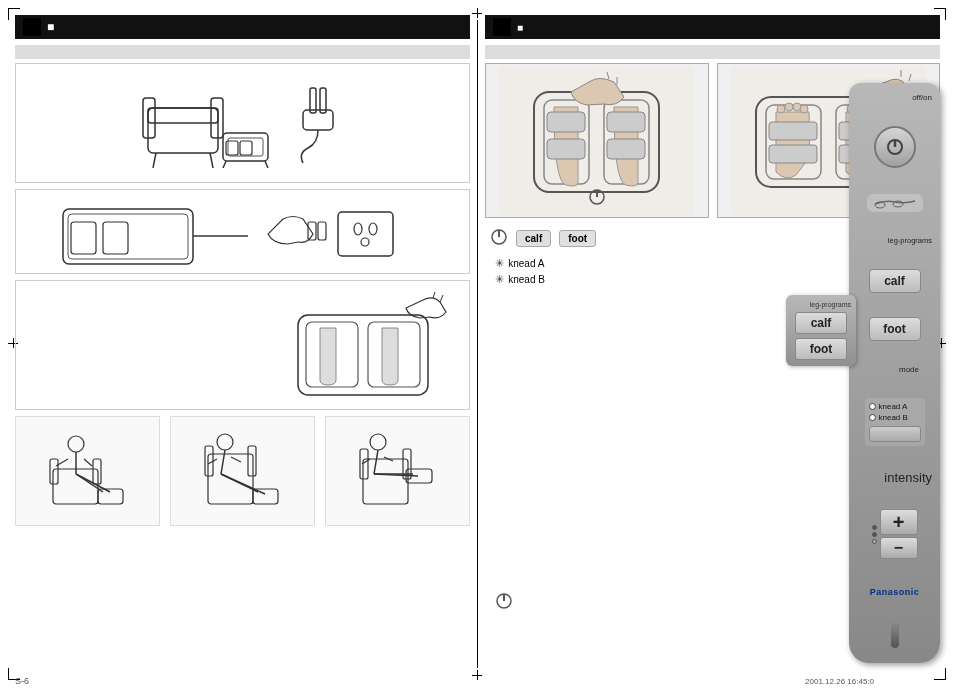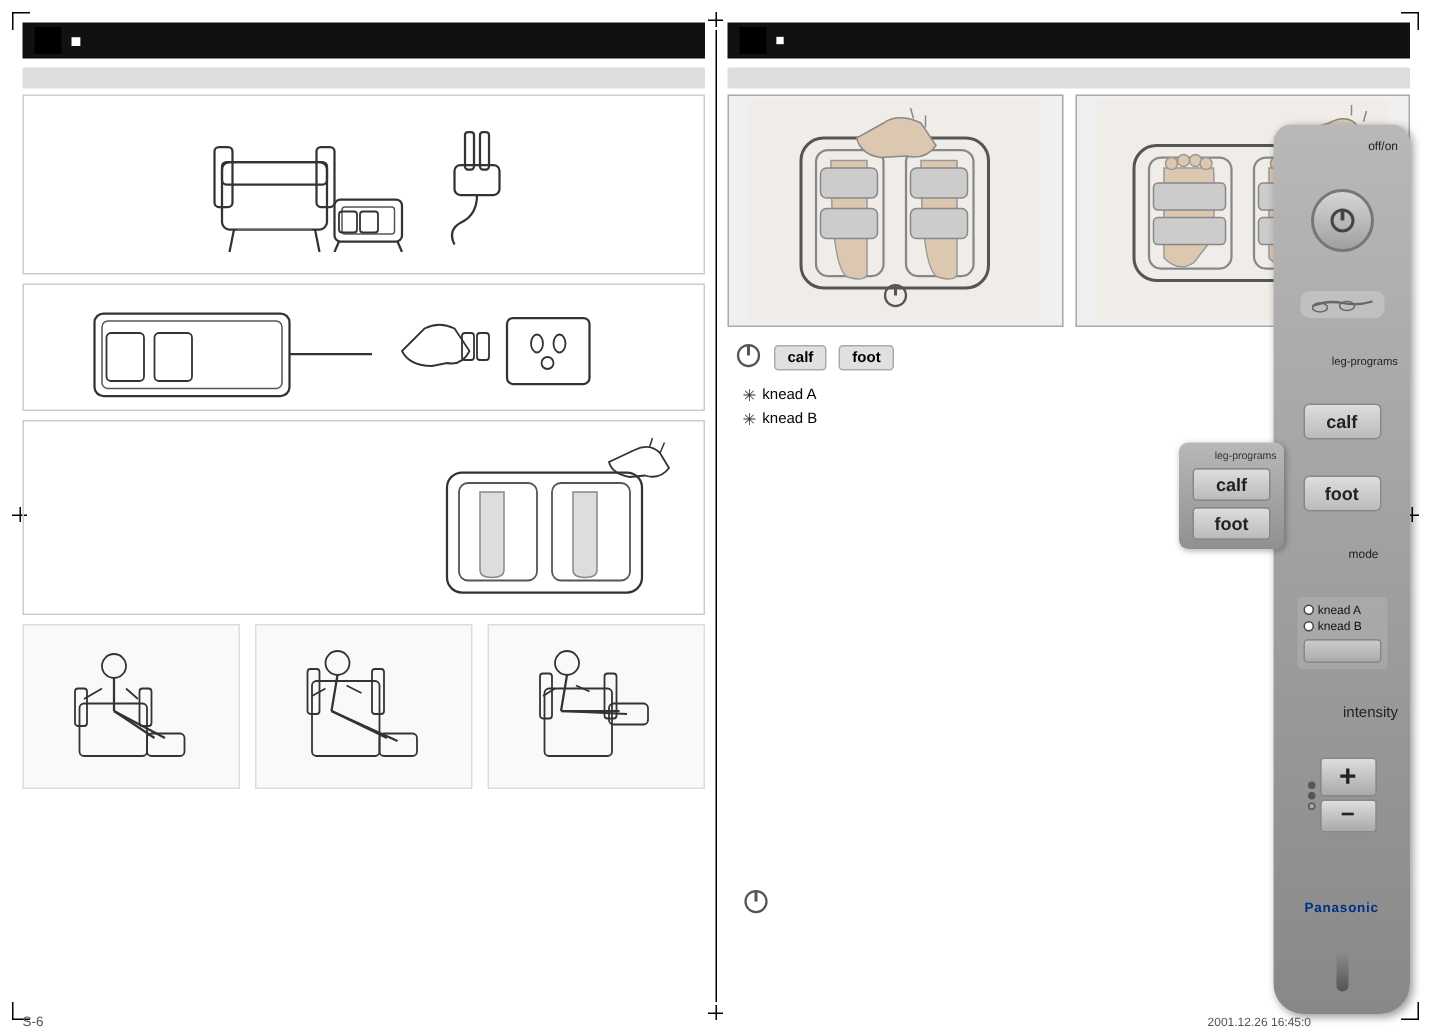--- a/index.html
+++ b/index.html
@@ -449,41 +449,41 @@
         <span>knead A</span>
       </div>
       <div style="display:flex; align-items:center; gap:3px; font-size:8px; color:#111;">
         <div style="width:7px;height:7px;border-radius:50%;border:1px solid #444;background:#fff;"></div>
         <span>knead B</span>
       </div>
 
       <div style="background:linear-gradient(to bottom, #ccc,#aaa); border:1px solid #888; border-radius:3px; width:100%; height:16px; margin-top:4px; cursor:pointer;"></div>
     </div>
 
-    <div style="font-size:10px; color:#222; align-self:flex-end; margin-right:2px;padding-left:38px;">intensity</div>
+    <div style="font-size:13px; color:#222; align-self:flex-end; margin-right:2px;padding-left:38px;">intensity</div>
 
     <div style="display:flex; align-items:center; gap:3px;">
       <div style="display:flex; flex-direction:column; gap:2px;">
         <div style="display:flex;gap:2px;">
           <div style="width:5px;height:5px;border-radius:50%;border:1px solid #555;background:#555;"></div>
         </div>
         <div style="display:flex;gap:2px;">
           <div style="width:5px;height:5px;border-radius:50%;border:1px solid #555;background:#555;"></div>
         </div>
         <div style="display:flex;gap:2px;">
           <div style="width:5px;height:5px;border-radius:50%;border:1px solid #555;background:#aaa;"></div>
         </div>
       </div>
       <div style="display:flex; flex-direction:column; gap:2px;">
         <div style="width:38px; height:26px; background:linear-gradient(to bottom,#ddd,#aaa); border:1px solid #888; border-radius:3px; display:flex; align-items:center; justify-content:center; font-size:20px; font-weight:bold; color:#222; cursor:pointer;">+</div>
         <div style="width:38px; height:22px; background:linear-gradient(to bottom,#ddd,#aaa); border:1px solid #888; border-radius:3px; display:flex; align-items:center; justify-content:center; font-size:16px; font-weight:bold; color:#222; cursor:pointer;">−</div>
       </div>
     </div>
 
-    <div style="font-size:9px; font-weight:bold; color:#003087; letter-spacing:0.5px; margin-top:21px;">Panasonic</div>
+    <div style="font-size:9px; font-weight:bold; color:#003087; letter-spacing:0.5px; margin-top:4px;">Panasonic</div>
 
     <div style="width:8px; height:25px; background:linear-gradient(to bottom,#888,#555); border-radius:0 0 4px 4px; margin-top:2px;"></div>
 
   </div>
 
   <div style="position:absolute; right:84px; top:280px; width:70px; background:linear-gradient(to bottom, #b8b8b8, #909090); border-radius:6px; padding:6px 5px; display:flex; flex-direction:column; align-items:center; gap:4px; box-shadow:1px 1px 4px rgba(0,0,0,0.3);">
     <div style="font-size:7px; color:#333; align-self:flex-end;">leg-programs</div>
     <div style="background:linear-gradient(to bottom,#ddd,#bbb); border:1px solid #888; border-radius:3px; width:52px; height:22px; display:flex; align-items:center; justify-content:center; font-size:12px; font-weight:bold; color:#222; cursor:pointer;">calf</div>
     <div style="background:linear-gradient(to bottom,#ddd,#bbb); border:1px solid #888; border-radius:3px; width:52px; height:22px; display:flex; align-items:center; justify-content:center; font-size:12px; font-weight:bold; color:#222; cursor:pointer;">foot</div>
   </div>

